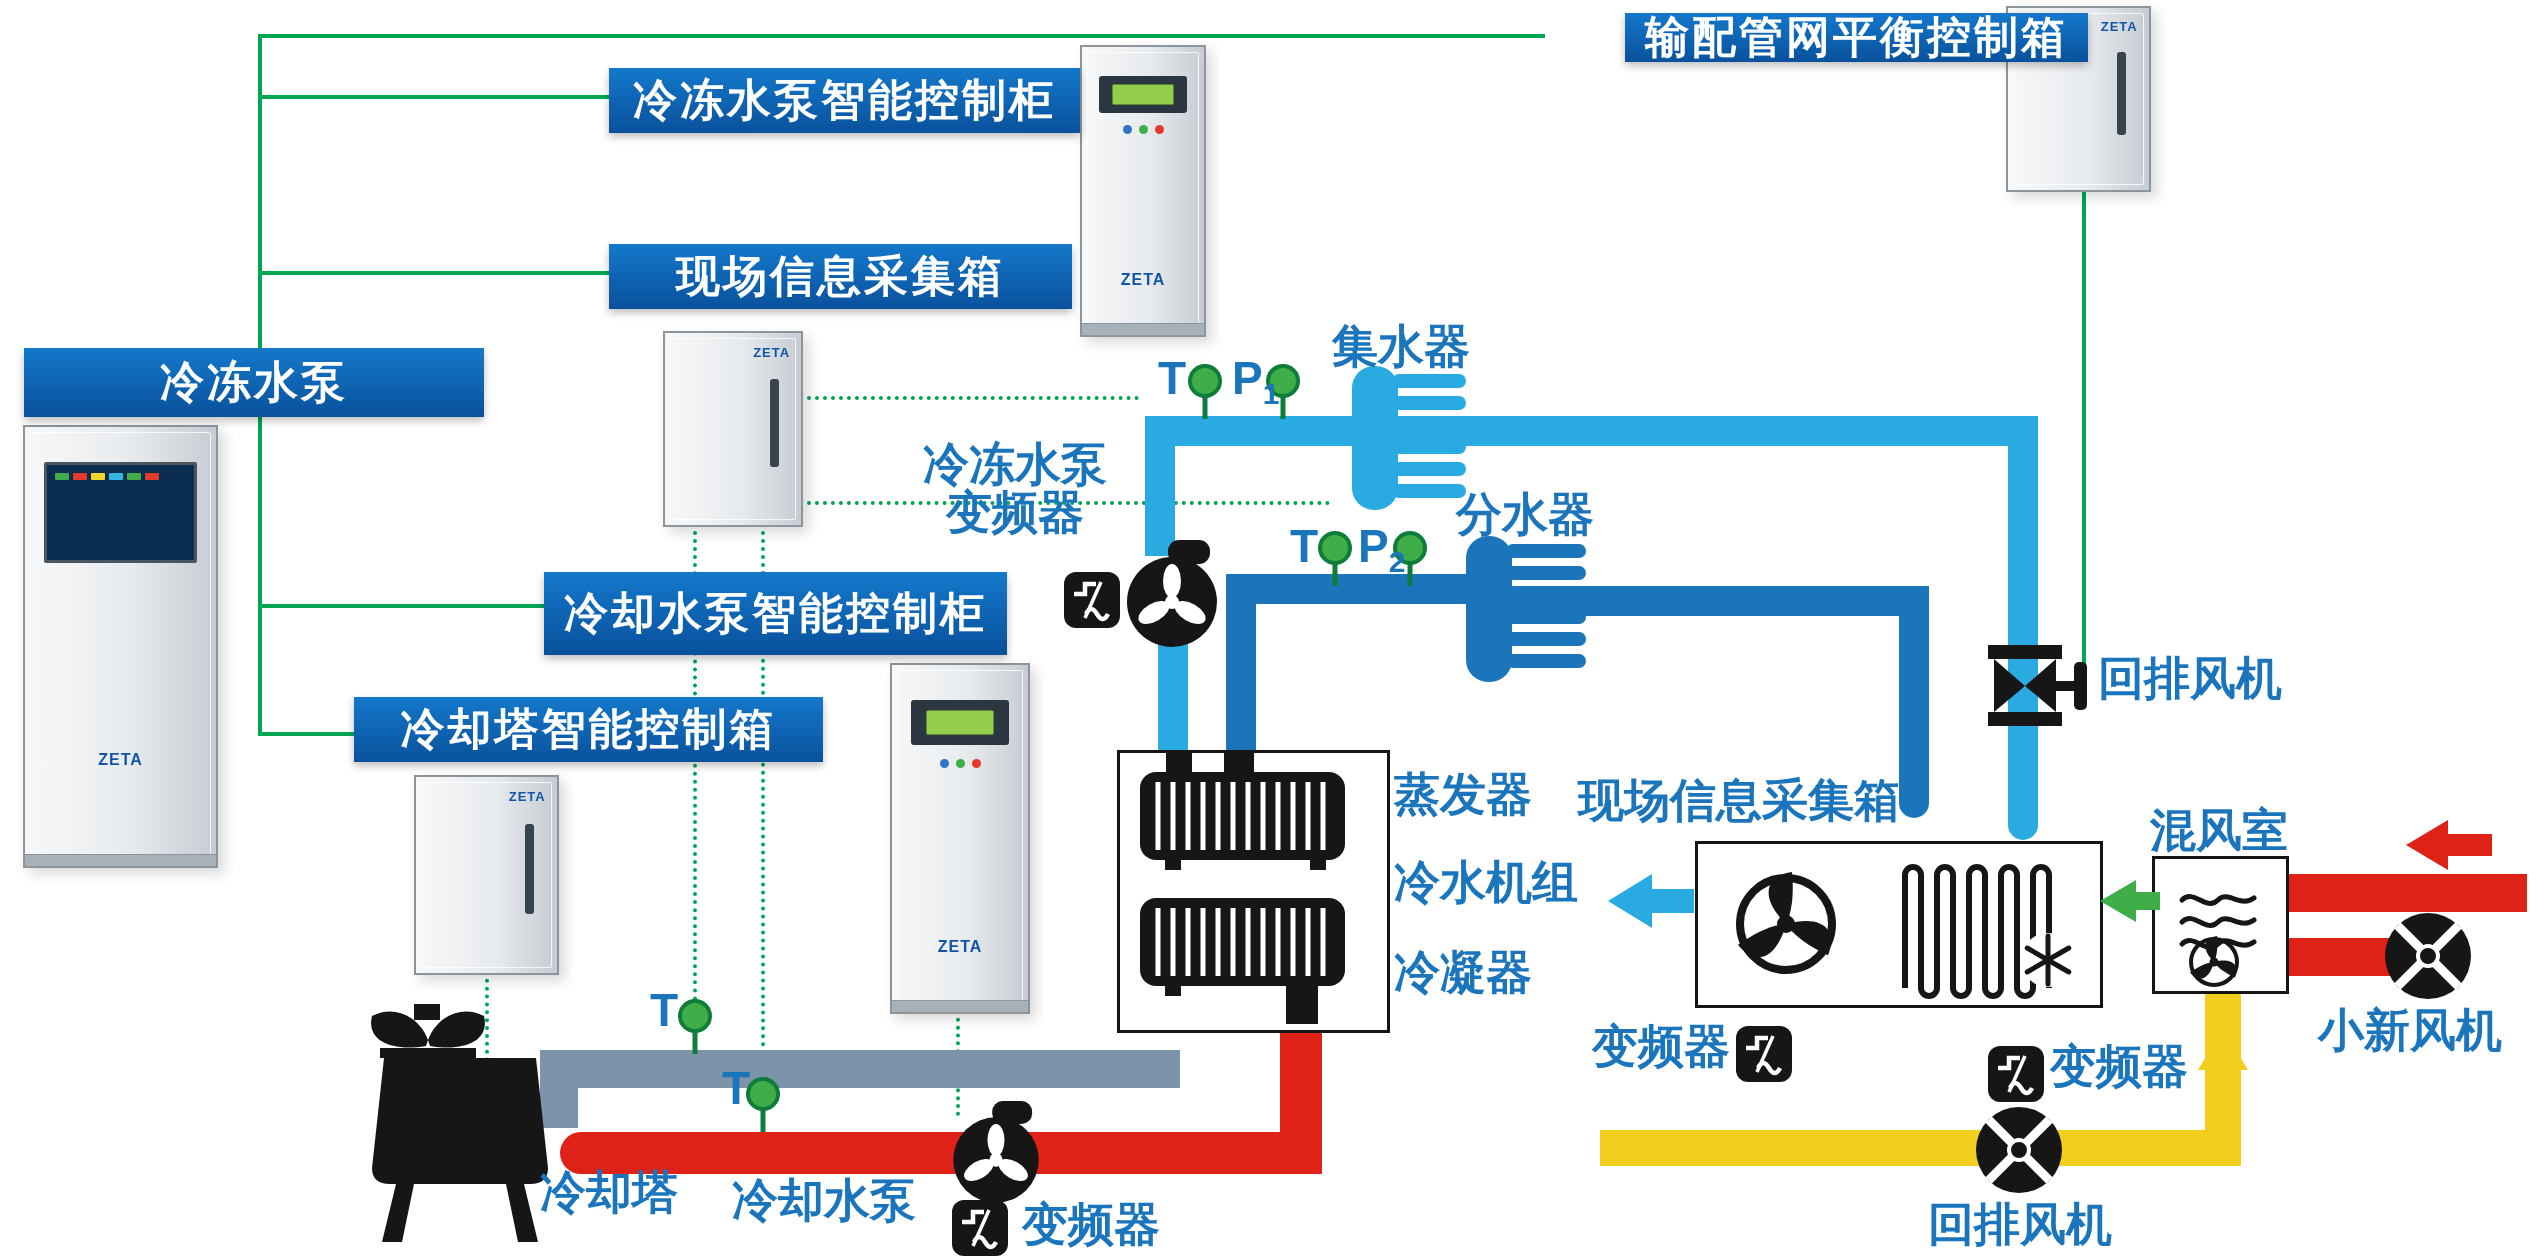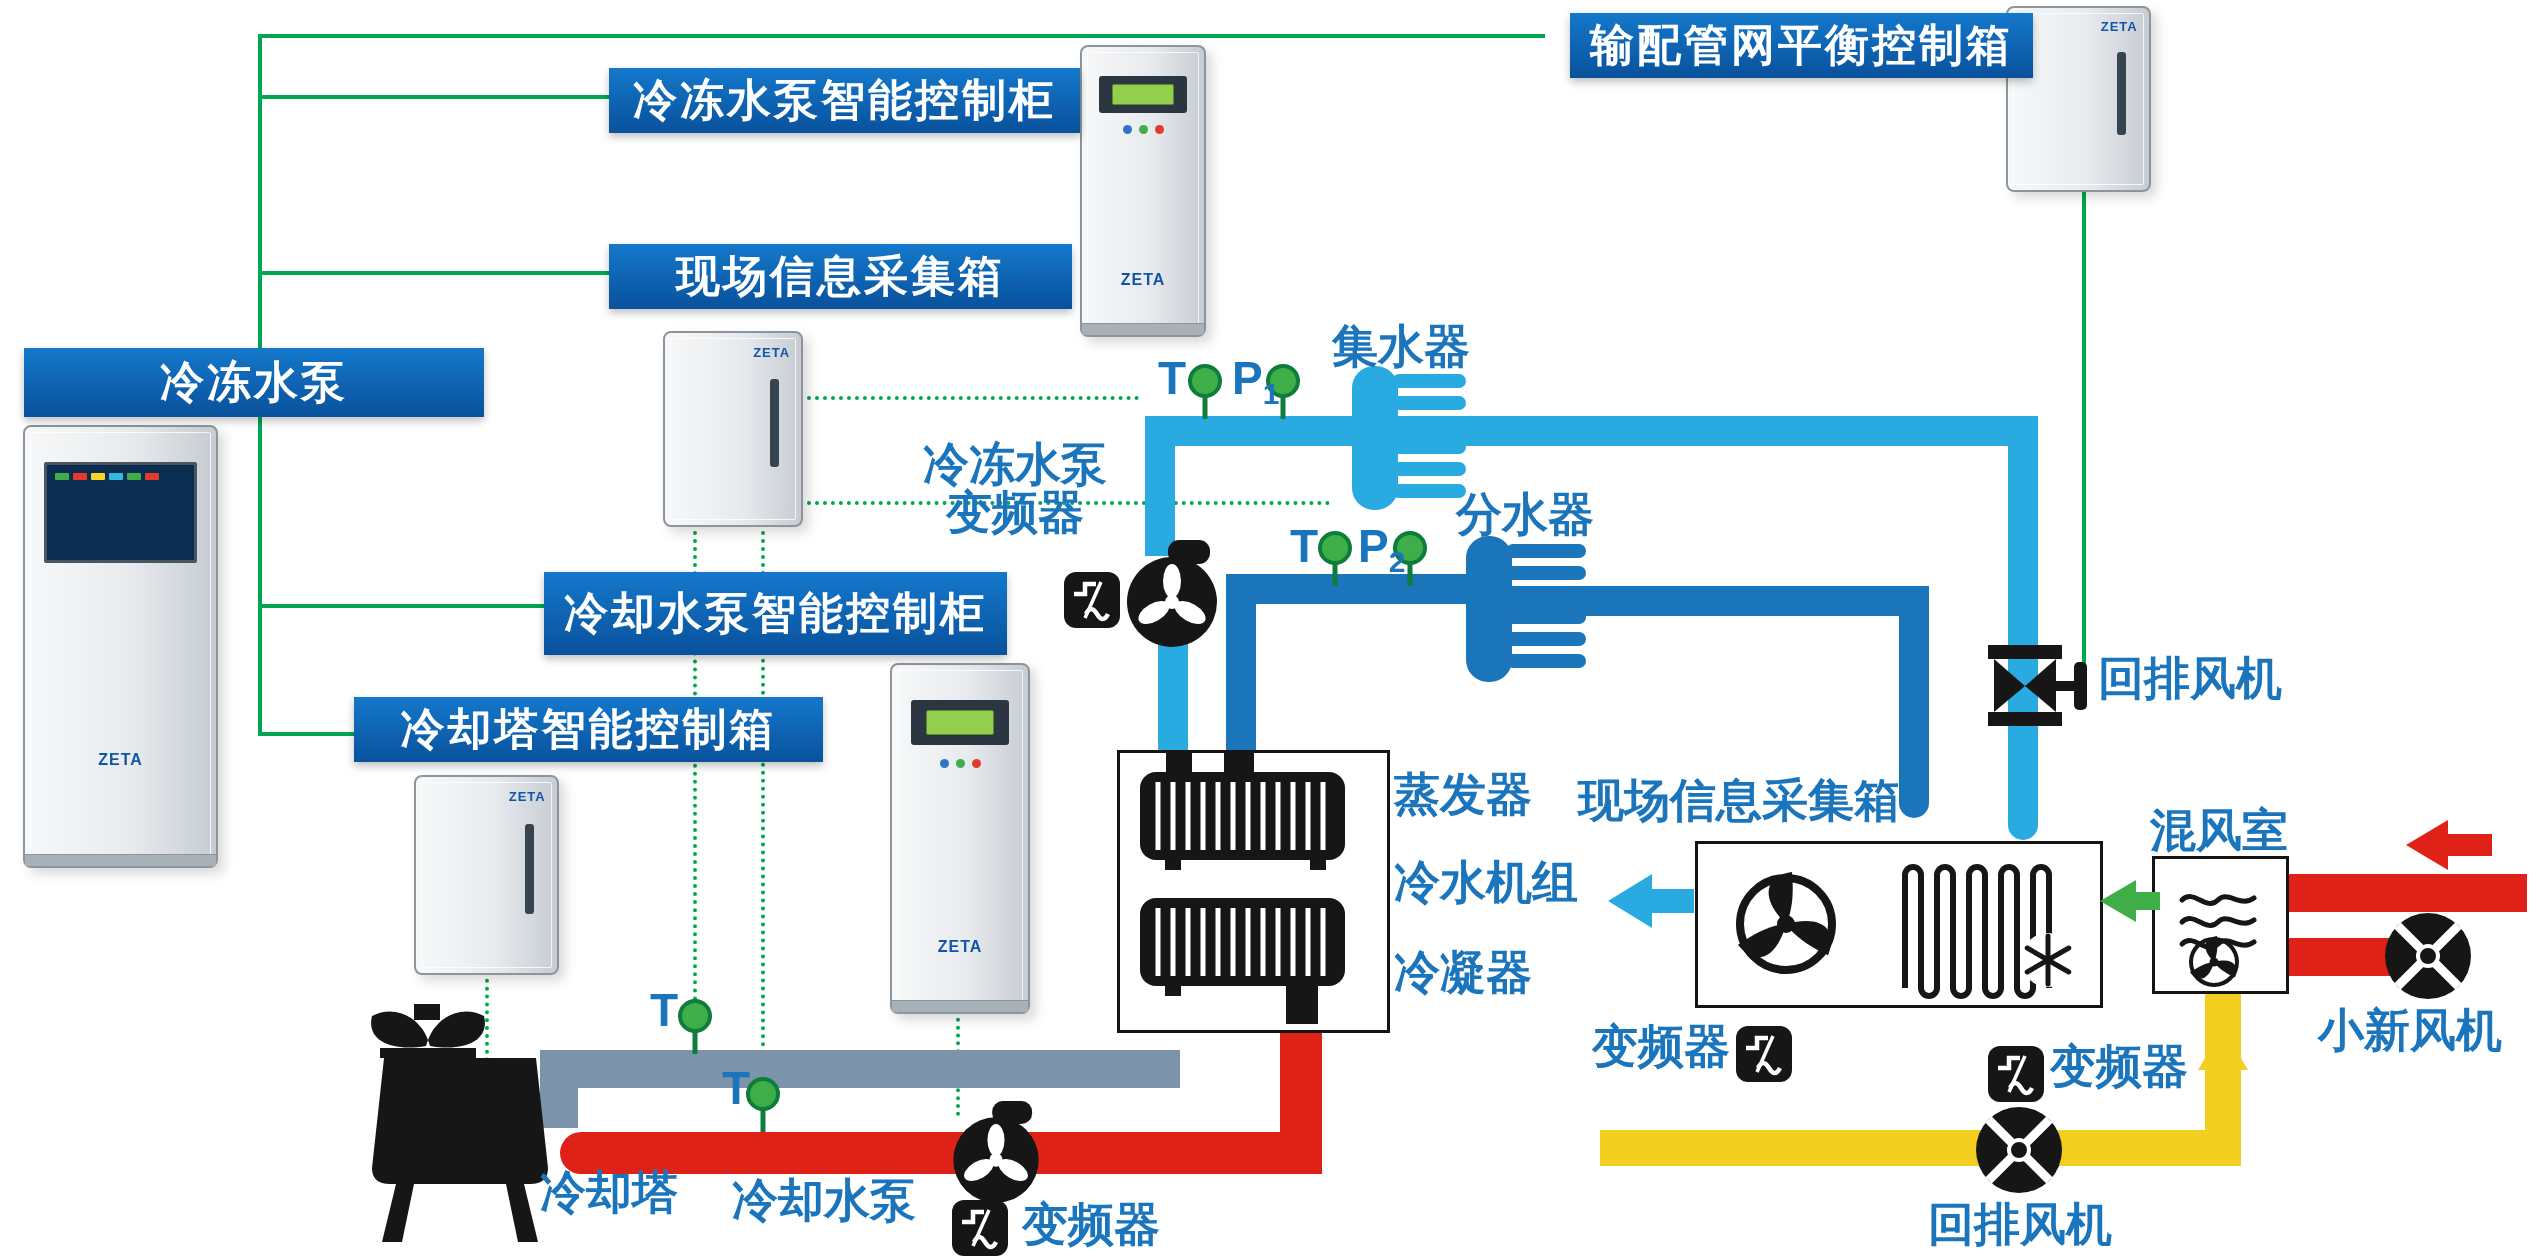--- a/index.html
+++ b/index.html
@@ -22,21 +22,21 @@
            color:#fff;font-weight:bold;font-size:44px;letter-spacing:3px;
            background:linear-gradient(180deg,var(--box-blue-top) 0%,var(--box-blue-bottom) 100%);
            box-shadow:0 4px 8px rgba(0,0,0,.25)}
   
   .lbl{position:absolute;color:var(--label-blue);font-weight:bold;font-size:46px;white-space:nowrap;line-height:1.05}
   .lbl sub{font-size:30px}
   
   .whitebox{position:absolute;background:#fff;border:3px solid #141414}
   
   .cab{position:absolute;background:linear-gradient(90deg,#f7f8f9 0%,#e8ebee 55%,#c6ccd2 100%);
-       border:2px solid #8d959c;border-radius:8px;box-shadow:6px 6px 12px rgba(0,0,0,.15)}
+       border:2px solid #8d959c;border-radius:0;box-shadow:6px 6px 12px rgba(0,0,0,.15)}
   .cab::before{content:"";position:absolute;inset:5px;border:1px solid rgba(255,255,255,.8);border-radius:2px;pointer-events:none}
   .cab-display{position:absolute;top:10%;left:14%;width:72%;height:13%;background:#2b3640;border-radius:3px;
                display:flex;align-items:center;justify-content:center}
   .lcd{width:68%;height:52%;background:#93cf4d;border:1px solid #5d8a33;border-radius:2px}
   .cab-dots{position:absolute;top:27%;left:0;width:100%;display:flex;justify-content:center;gap:7px}
   .cab-dots i{width:9px;height:9px;border-radius:50%;background:#2e75c8}
   .cab-dots i:nth-child(2){background:#3fae49}
   .cab-dots i:nth-child(3){background:#e23b2e}
   .cab-brand{position:absolute;bottom:16%;width:100%;text-align:center;color:#1255a8;font-weight:bold;
              font-size:16px;letter-spacing:1px}
@@ -147,21 +147,21 @@
   <div class="cab wall" style="left:663px;top:331px;width:136px;height:192px">
     <div class="cab-brand">ZETA</div>
     <div class="cab-slot"></div>
   </div>
 
   <div class="cab wall" style="left:414px;top:775px;width:141px;height:196px">
     <div class="cab-brand">ZETA</div>
     <div class="cab-slot"></div>
   </div>
 
-  <div class="ctrlbox" style="left:1570px;top:13px;width:463px;height:65px">
+  <div class="ctrlbox" style="left:1625px;top:13px;width:463px;height:49px">
       <span>输配管网平衡控制箱</span>
     </div>
   <div class="ctrlbox" style="left:609px;top:68px;width:471px;height:65px">
       <span>冷冻水泵智能控制柜</span>
     </div>
   <div class="ctrlbox" style="left:609px;top:244px;width:463px;height:65px">
       <span>现场信息采集箱</span>
     </div>
   <div class="ctrlbox" style="left:24px;top:348px;width:460px;height:69px">
       <span>冷冻水泵</span>

